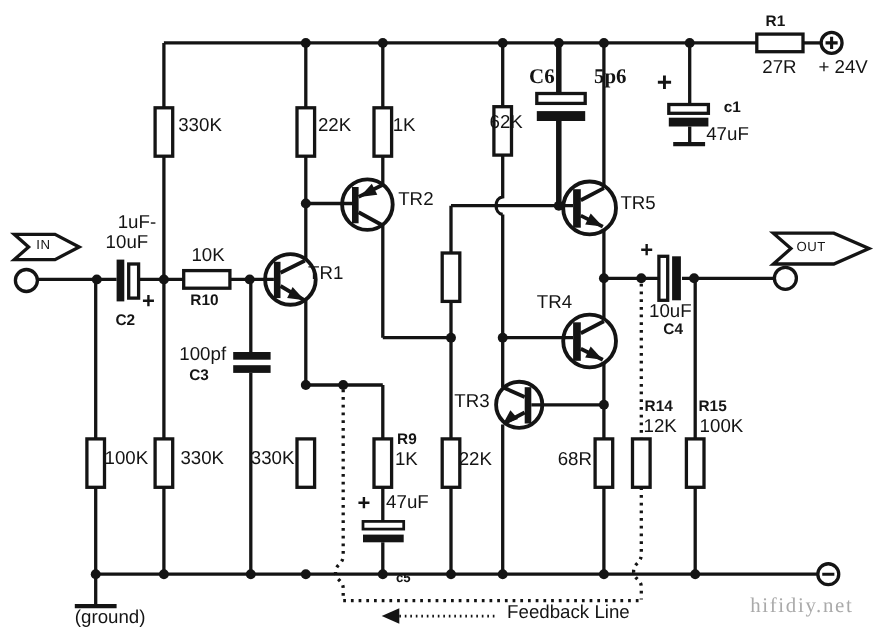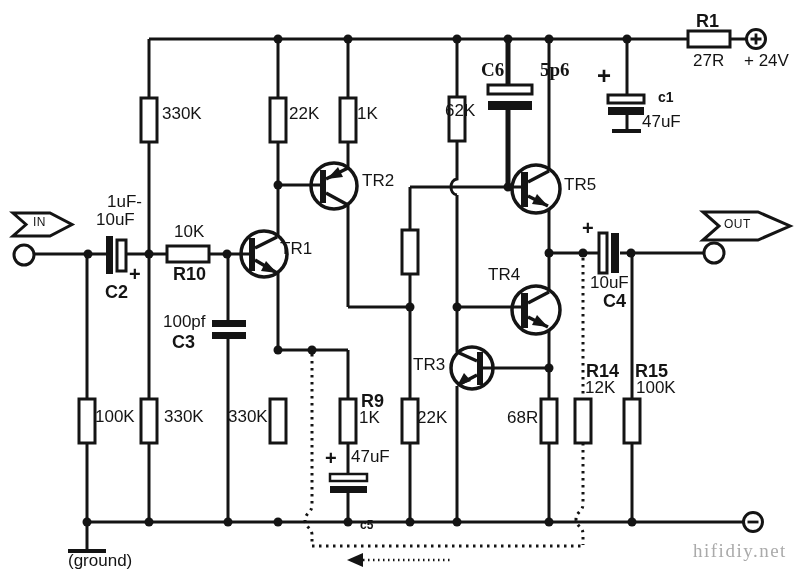--- a/index.html
+++ b/index.html
@@ -1,25 +1,25 @@
 <!DOCTYPE html>
 <html><head>
 <meta charset="utf-8">
 <style>
   html,body{margin:0;padding:0;background:#fff;}
   #stage{position:relative;width:800px;height:574px;background:#fff;overflow:hidden;
          font-family:"Liberation Sans",sans-serif;}
   #circuit-svg{position:absolute;left:0;top:0;}
   .lbl{position:absolute;font-family:"Liberation Sans",sans-serif;font-size:17px;color:#141414;
        white-space:nowrap;line-height:1;}
-  .b{font-weight:bold;font-size:18px;}
+  .b{font-weight:bold;font-size:14px;}
   .serif{font-family:"Liberation Serif",serif;font-weight:bold;font-size:19px;}
   .plus{font-weight:bold;font-size:20px;}
   .flagtxt{font-size:12px;letter-spacing:.5px;}
-  .watermark{font-family:"Liberation Serif",serif;font-size:19px;color:#aaa;letter-spacing:1.5px;margin-left:11px;}
+  .watermark{font-family:"Liberation Serif",serif;font-size:19px;color:#aaa;letter-spacing:1.5px;}
 </style>
 </head>
 <body>
 
 <div id="stage">
 <svg id="circuit-svg" width="800" height="574" viewBox="0 0 800 574">
   <g stroke="#141414" stroke-width="3" fill="none">
 
     <path d="M149,39 H688"></path>
 
@@ -238,14 +238,15 @@
 
 <span class="lbl plus" style="left:325px;top:448px">+</span>
 <span class="lbl" style="left:351px;top:448px">47uF</span>
 <span class="lbl b" style="left:360px;top:519px;font-size:12px">c5</span>
 
 <span class="lbl plus" style="left:582px;top:218px">+</span>
 <span class="lbl" style="left:590px;top:274px">10uF</span>
 <span class="lbl b" style="left:603px;top:292px">C4</span>
 
 <span class="lbl" style="left:68px;top:552px">(ground)</span>
+<span class="lbl" style="left:461px;top:548px">Feedback Line</span>
 <span class="lbl watermark" style="left:682px;top:541px">hifidiy.net</span>
 </div>
 
 </body></html>

